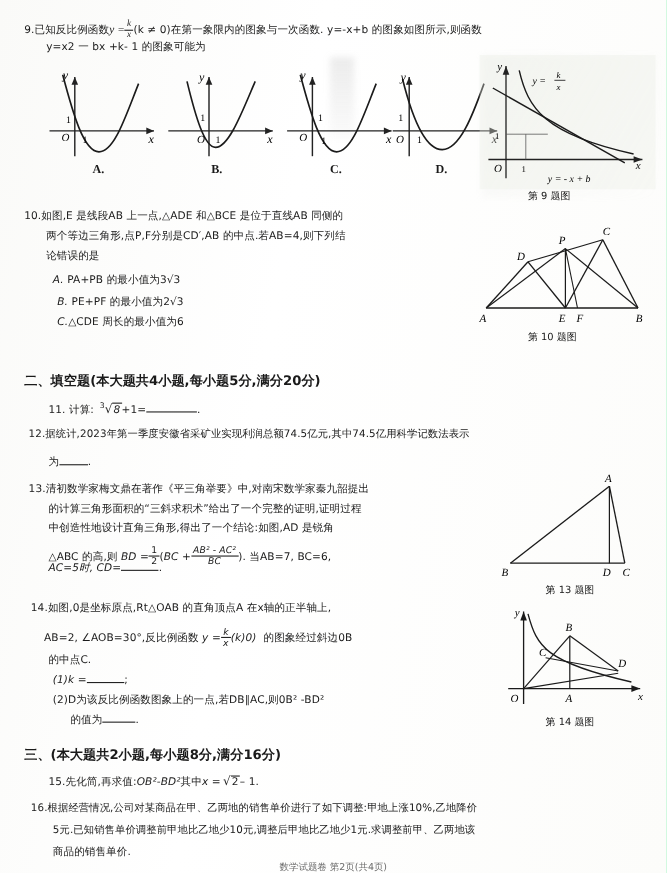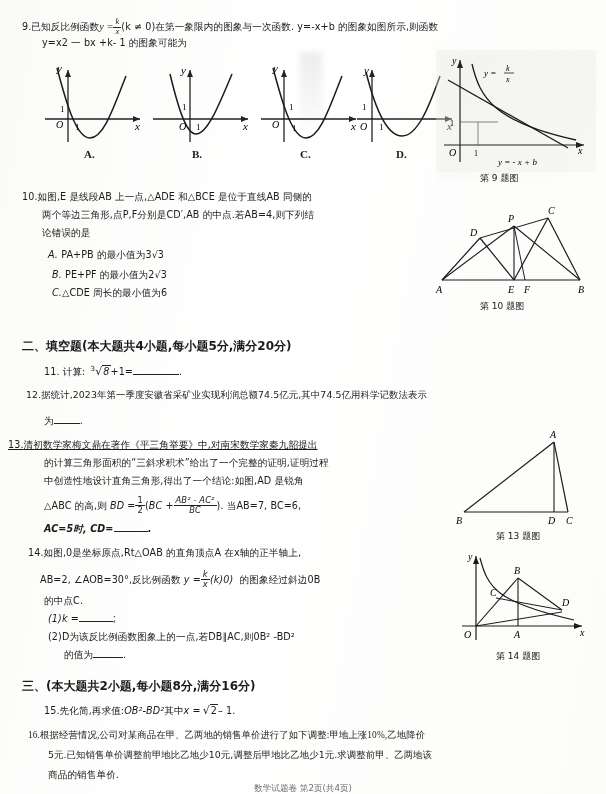--- a/index.html
+++ b/index.html
@@ -226,29 +226,29 @@
 
   <div class="txt cn" style="left:44px;top:362px;">
     <span>11.</span>
     <span>计算:</span>
     <span class="rad"><span class="sup">3</span><span class="radsym">√</span><span class="overbar ital">8</span></span><span>+1=</span><span class="blank" style="width:46px;"></span><span>.</span>
   </div>
 
   <div class="txt cn" style="left:26px;top:388px;font-size:9.4px;"><span>12.</span><span>据统计,2023年第一季度安徽省采矿业实现利润总额74.5亿元,其中74.5亿用科学记数法表示</span></div>
   <div class="txt cn" style="left:44px;top:414px;"><span>为</span><span class="blank" style="width:26px;"></span><span>.</span></div>
 
-  <div class="txt cn" style="left:8px;top:438px;text-decoration:underline;"><span>13.</span><span>清初数学家梅文鼎在著作《平三角举要》中,对南宋数学家秦九韶提出</span></div>
+  <div class="txt cn" style="left:26px;top:438px;"><span>13.</span><span>清初数学家梅文鼎在著作《平三角举要》中,对南宋数学家秦九韶提出</span></div>
   <div class="txt cn" style="left:44px;top:474px;">中创造性地设计直角三角形,得出了一个结论:如图,AD 是锐角</div>
   <div class="txt cn" style="left:44px;top:456px;">的计算三角形面积的“三斜求积术”给出了一个完整的证明,证明过程</div>
   <div class="txt cn" style="left:44px;top:496px;">
     <span>△ABC 的高,则</span>
     <span class="ital">BD =</span><span class="frac"><span class="num">1</span><span class="den">2</span></span><span>(</span><span class="ital">BC +</span><span class="frac"><span class="num ital">AB² - AC²</span><span class="den ital">BC</span></span><span>).</span>
     <span>当AB=7, BC=6,</span>
   </div>
-  <div class="txt cn" style="left:44px;top:522px;font-weight:bold;"><span class="ital">AC=5时, CD=</span><span class="blank" style="width:34px;"></span><span>.</span></div>
+  <div class="txt cn" style="left:44px;top:510px;"><span class="ital">AC=5时, CD=</span><span class="blank" style="width:34px;"></span><span>.</span></div>
 
   <div class="figbox" style="left:450px;top:428px;">
     <svg width="150" height="98" viewBox="0 0 150 98">
       <line x1="14" y1="84" x2="118" y2="84" stroke="#1b1b1b" stroke-width="1.2"></line>
       <line x1="14" y1="84" x2="104" y2="14" stroke="#1b1b1b" stroke-width="1.2"></line>
       <line x1="104" y1="14" x2="118" y2="84" stroke="#1b1b1b" stroke-width="1.2"></line>
       <line x1="104" y1="14" x2="104" y2="84" stroke="#1b1b1b" stroke-width="1.1"></line>
       <text x="100" y="10" font-family="Liberation Serif, serif" font-size="10" font-style="italic">A</text>
       <text x="6" y="96" font-family="Liberation Serif, serif" font-size="10" font-style="italic">B</text>
       <text x="98" y="96" font-family="Liberation Serif, serif" font-size="10" font-style="italic">D</text>
@@ -290,18 +290,18 @@
     </svg>
   </div>
   <div class="figcap" style="left:496px;top:650px;">第 14 题图</div>
 
   <div class="sec-head" style="left:22px;top:678px;"><span>三、</span><span>(本大题共2小题,每小题8分,满分16分)</span></div>
 
   <div class="txt cn" style="left:44px;top:704px;">
     <span>15.</span><span>先化简,再求值:</span><span class="ital">OB²-BD²</span><span>其中</span><span class="ital">x =</span><span class="rad"><span class="radsym">√</span><span class="overbar">2</span></span><span>– 1.</span>
   </div>
 
-  <div class="txt cn" style="left:28px;top:728px;font-size:9.4px;font-family:Liberation Serif, serif;"><span>16.</span><span>根据经营情况,公司对某商品在甲、乙两地的销售单价进行了如下调整:甲地上涨10%,乙地降价</span></div>
+  <div class="txt cn" style="left:28px;top:728px;font-size:9.4px;"><span>16.</span><span>根据经营情况,公司对某商品在甲、乙两地的销售单价进行了如下调整:甲地上涨10%,乙地降价</span></div>
   <div class="txt cn" style="left:48px;top:748px;font-size:9.4px;">5元.已知销售单价调整前甲地比乙地少10元,调整后甲地比乙地少1元.求调整前甲、乙两地该</div>
   <div class="txt cn" style="left:48px;top:768px;">商品的销售单价.</div>
 
   <div class="footer" style="top:783px;">数学试题卷 第2页(共4页)</div>
 </div>
 
 </body></html>

